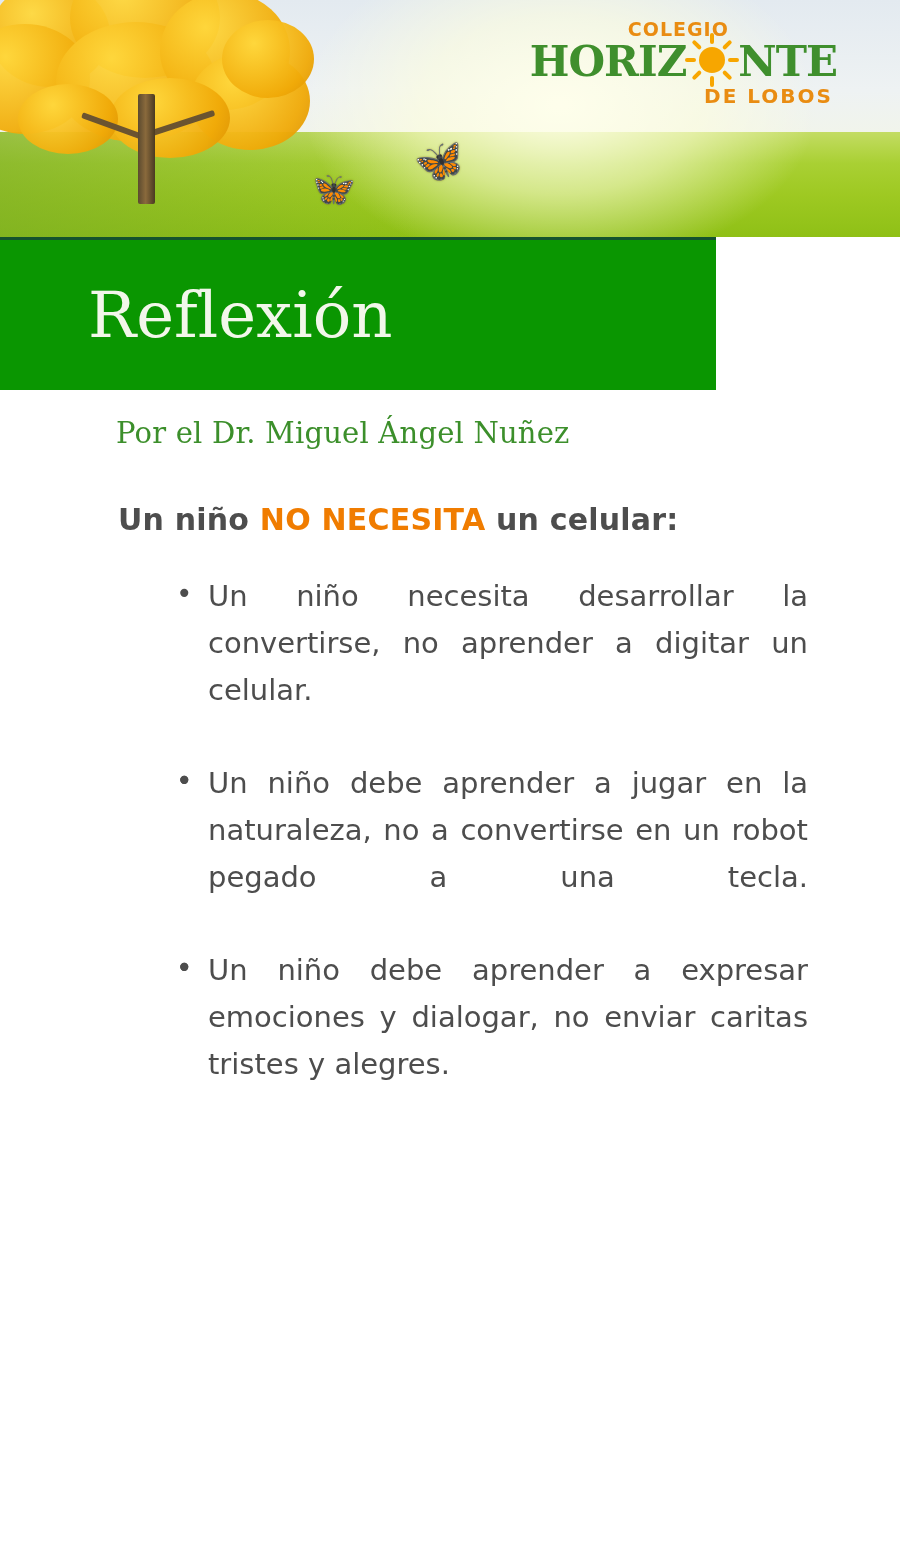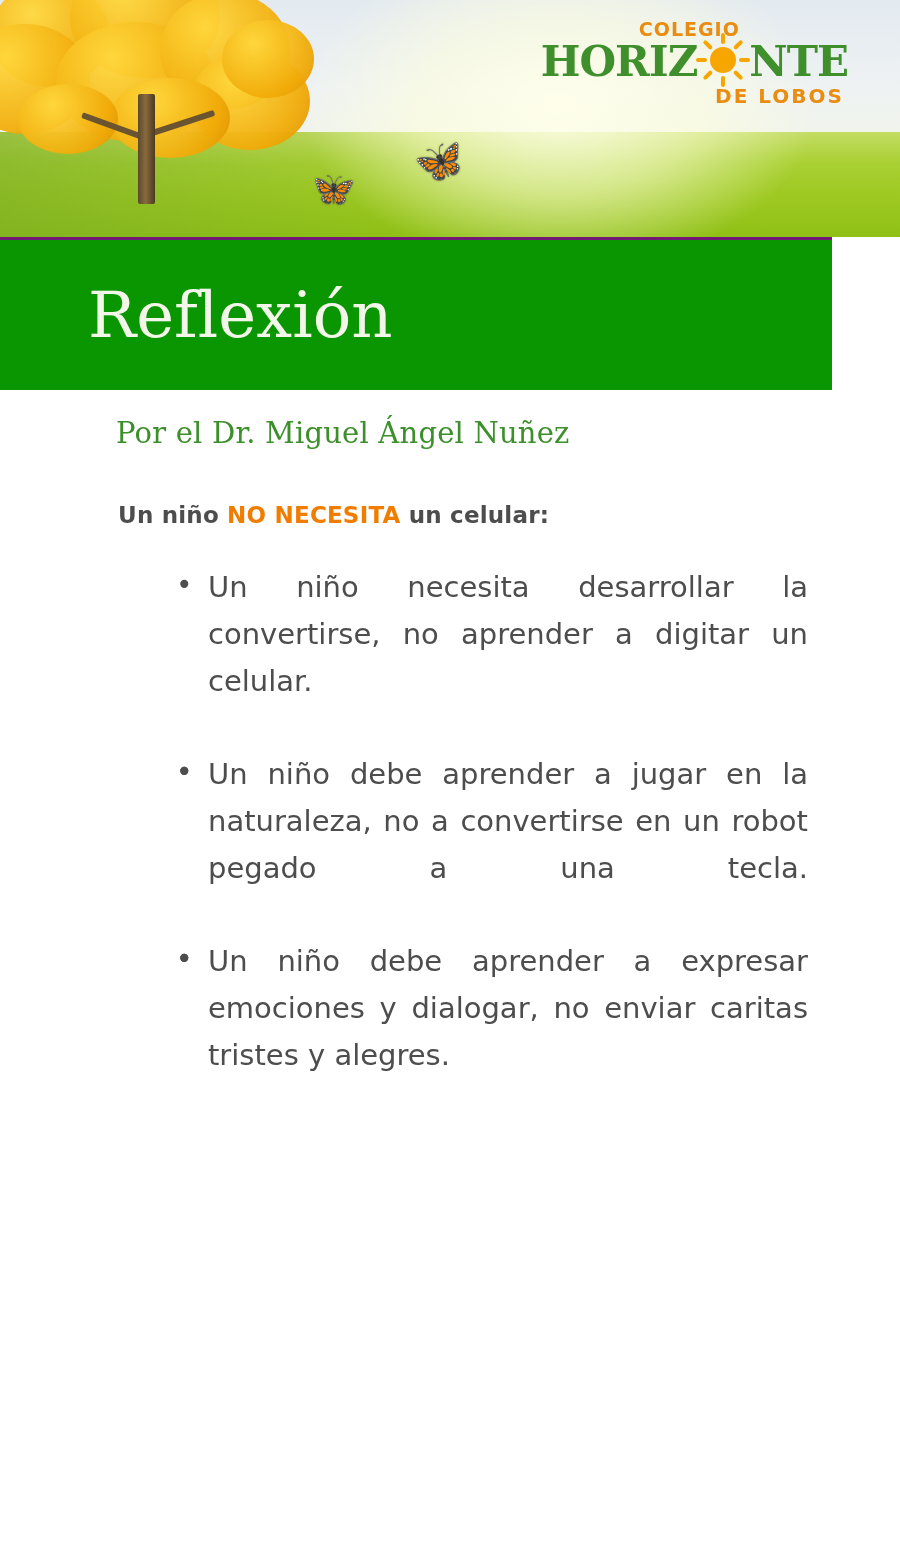--- a/index.html
+++ b/index.html
@@ -95,21 +95,21 @@
     transform: rotate(-12deg);
   }
   .butterfly.b2 {
     font-size: 34px;
     transform: rotate(14deg);
   }
 
   
   .logo {
     position: absolute;
-    right: 52px;
+    right: 63px;
     top: 18px;
     text-align: right;
     user-select: none;
     margin-left: 44px;
   }
   .logo-colegio {
     font-family: "DejaVu Sans", sans-serif;
     font-size: 19px;
     font-weight: bold;
     letter-spacing: 1px;
@@ -155,26 +155,26 @@
     font-weight: bold;
     letter-spacing: 2px;
     color: #e98c12;
     margin-top: -2px;
     text-align: right;
     padding-right: 4px;
   }
 
   
   .titlebar {
-    width: 832px;
+    width: 716px;
     height: 150px;
     background: #0a9601;
     display: flex;
     align-items: center;
-    border-top: 3px solid #701a75;
+    border-top: 3px solid #14532d;
   }
   .titlebar h1 {
     margin: 0;
     padding-left: 88px;
     font-family: "DejaVu Serif", serif;
     font-weight: normal;
     font-size: 64px;
     color: #f2f7ea;
     letter-spacing: 0px;
     line-height: 1;
@@ -186,21 +186,21 @@
     margin-left: 28px;
   }
   .byline {
     font-family: "DejaVu Serif", serif;
     font-size: 29px;
     color: #3c8f2b;
     margin: 0 0 52px 0;
     letter-spacing: 0.2px;
   }
   .lead {
-    font-size: 23px;
+    font-size: 30px;
     font-weight: bold;
     color: #4d4d4d;
     margin: 0 0 36px 2px;
     letter-spacing: 0.2px;
   }
   .lead .hl {
     color: #f07c00;
   }
   ul.points {
     list-style: none;

